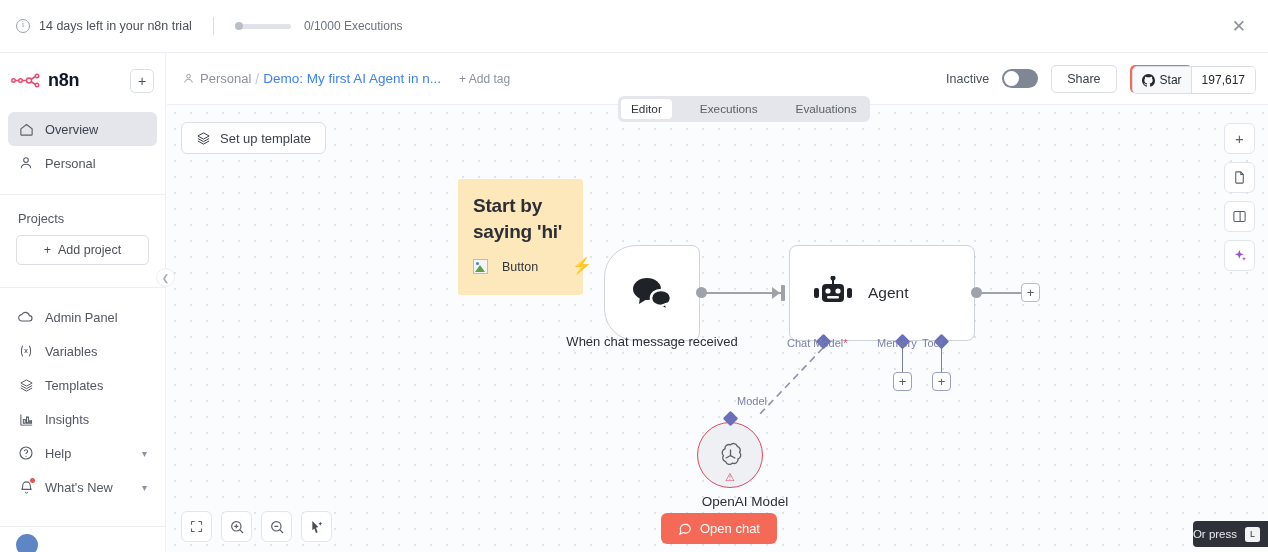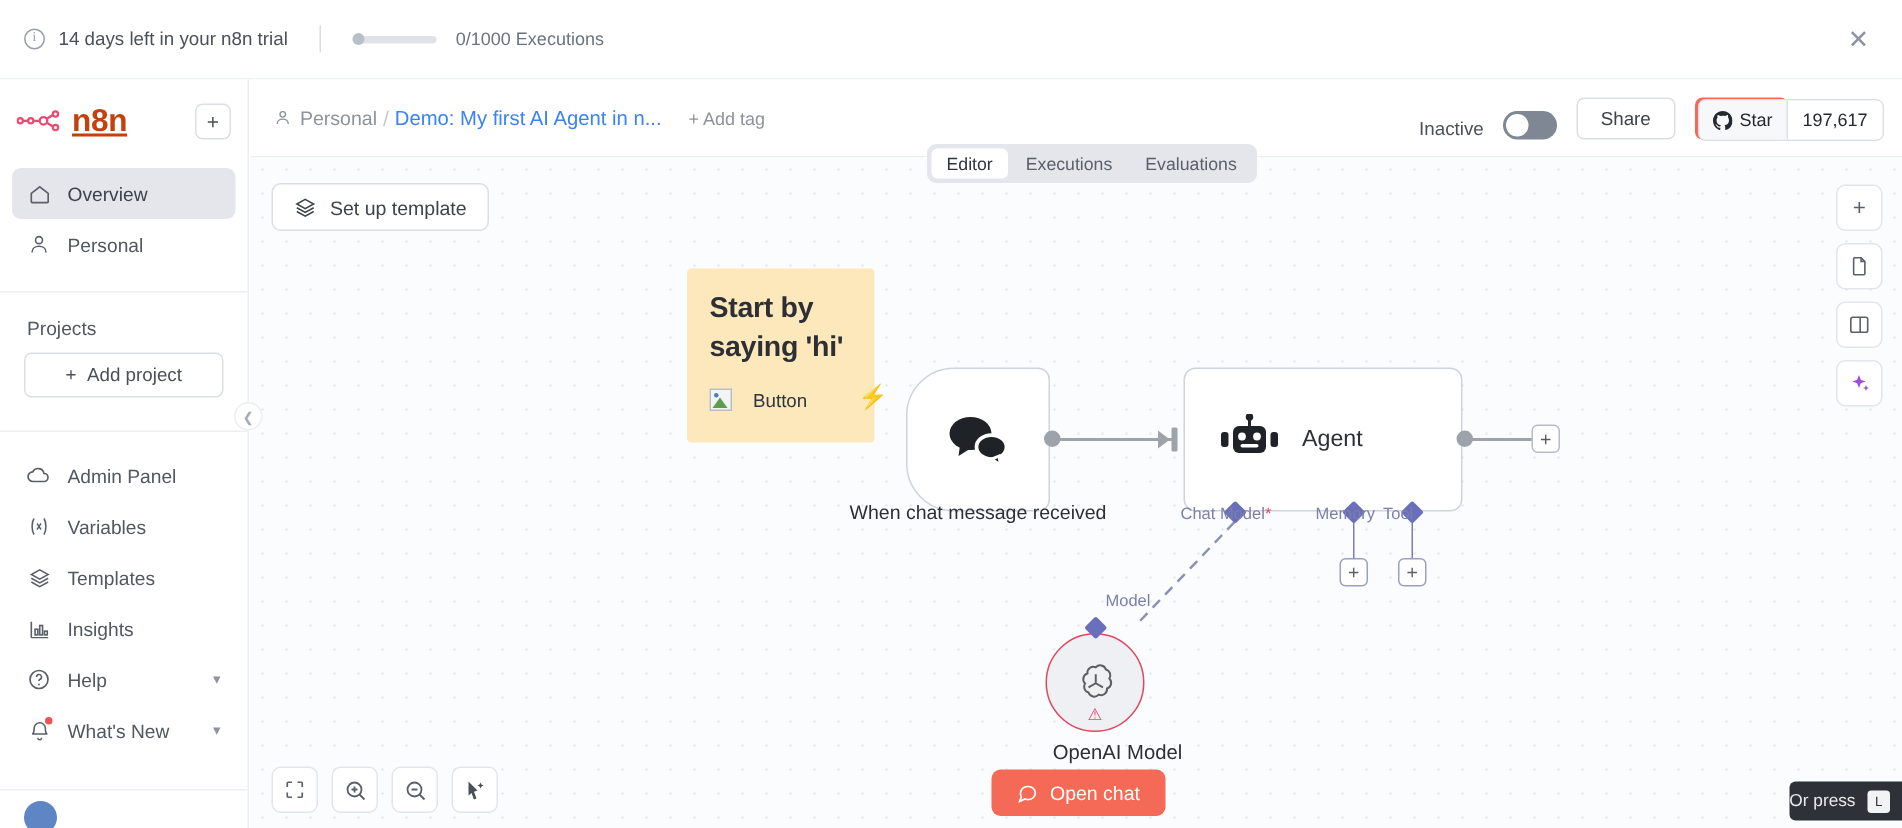--- a/index.html
+++ b/index.html
@@ -56,21 +56,21 @@
   .sidebar {
     position: absolute; left: 0; top: 53px; width: 166px; height: 499px;
     background: #fff; border-right: 1px solid #ebeef2;
     display: flex; flex-direction: column;
   }
   .sb-top {
     height: 55px; display: flex; align-items: center;
     padding: 0 11px; gap: 8px;
   }
   .logo-wrap { display: flex; align-items: center; gap: 7px; }
-  .logo-text { font-size: 21px; font-weight: bold; color: #c2410c; letter-spacing: -0.2px; text-decoration: underline; }
+  .logo-text { font-size: 18px; font-weight: bold; color: #0f172a; letter-spacing: -0.2px; }
   .plus-box {
     margin-left: auto; width: 24px; height: 24px; border: 1px solid #dbdfe5;
     border-radius: 5px; display: flex; align-items: center; justify-content: center;
     color: #4b5058; font-size: 14px; cursor: pointer; background: #fff;
   }
   .sb-section { padding: 4px 8px; }
   .sb-item {
     display: flex; align-items: center; gap: 11px; height: 34px;
     border-radius: 6px; padding: 0 10px; cursor: pointer;
     font-size: 12.8px; color: #525760;
@@ -108,21 +108,21 @@
   
   .wf-header {
     position: absolute; left: 167px; top: 53px; width: 1101px; height: 52px;
     background: #fff; display: flex; align-items: center; padding: 0 16px;
     border-bottom: 1px solid #ebeef2;
   }
   .crumb { display: flex; align-items: center; gap: 6px; font-size: 13px; color: #8d939c; }
   .crumb-sep { color: #c5cad1; margin: 0 4px; font-size: 14px; }
   .wf-name { font-size: 13.5px; color: #3b82f6; }
   .add-tag { font-size: 12px; color: #8d939c; margin-left: 18px; cursor: pointer; }
-  .hdr-right { margin-left: auto; display: flex; align-items: flex-end; gap: 13px; }
+  .hdr-right { margin-left: auto; display: flex; align-items: center; gap: 13px; }
   .inactive-label { font-size: 12.5px; color: #4b5058; }
   .toggle {
     width: 36px; height: 19px; border-radius: 10px; background: #7e8793;
     position: relative; cursor: pointer;
   }
   .toggle::after {
     content: ""; position: absolute; left: 2px; top: 2px;
     width: 15px; height: 15px; border-radius: 50%; background: #fff;
   }
   .share-btn {
@@ -150,21 +150,21 @@
     font-size: 12px; color: #24292f; background: #f6f8fa;
     border-right: 1px solid #dbdfe5;
   }
   .gh-count { display: flex; align-items: center; padding: 0 10px;
               font-size: 12px; color: #24292f; background: #fff; }
 
   
   .tabs {
     position: absolute; left: 618px; top: 96px; height: 26px;
     background: #e4e6ec; border-radius: 6px; display: flex; align-items: center;
-    padding: 3px; gap: 2px; z-index: 25;
+    padding: 3px; gap: 18px; z-index: 25;
   }
   .tab {
     height: 20px; padding: 0 10px; border-radius: 4px; font-size: 11.8px;
     color: #5a5f68; display: flex; align-items: center; cursor: pointer;
   }
   .tab.active { background: #fff; color: #30343b; }
 
   
   .canvas {
     position: absolute; left: 167px; top: 105px; width: 1101px; height: 447px;

